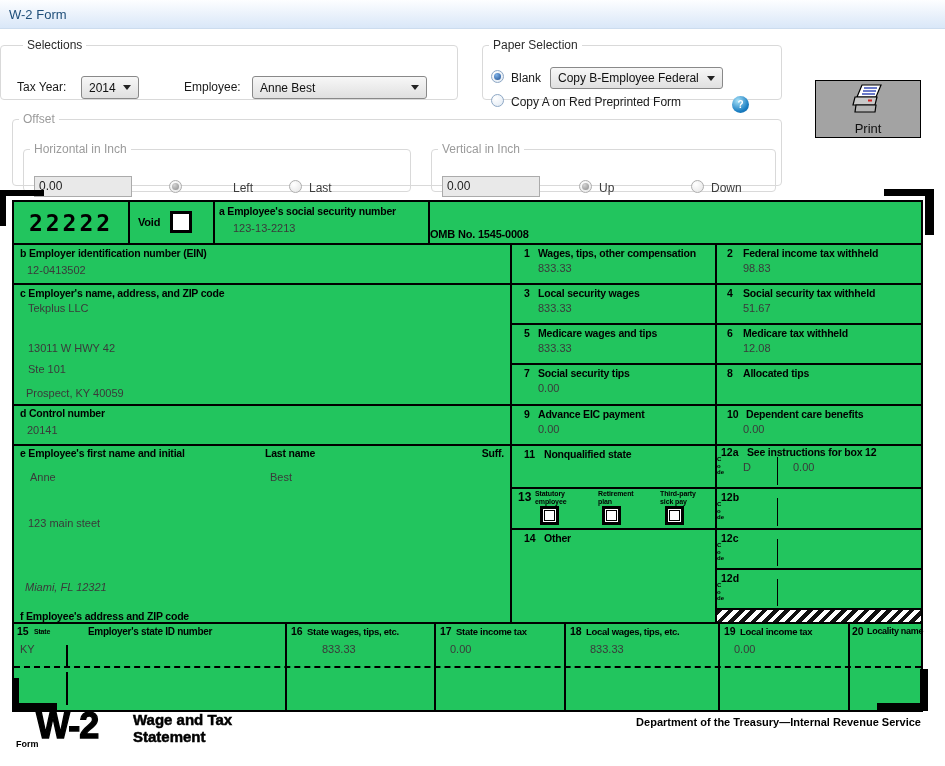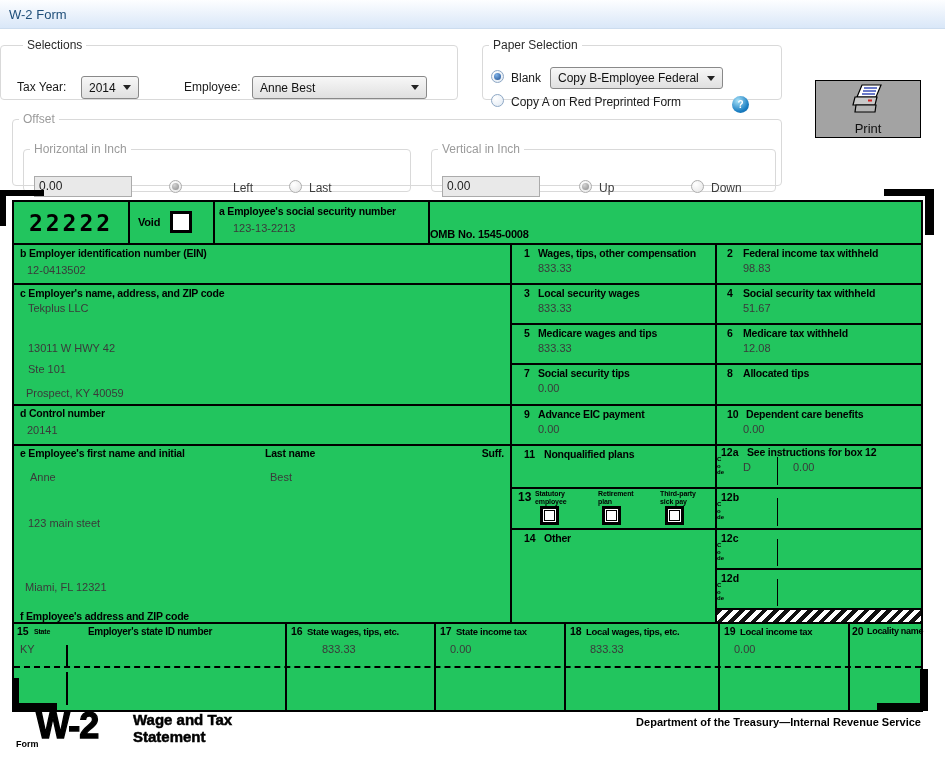--- a/index.html
+++ b/index.html
@@ -157,21 +157,21 @@
     <span class="fval" style="left:14px;top:161px;">Ste 101</span>
     <span class="fval" style="left:12px;top:185px;">Prospect, KY 40059</span>
     <span class="flab" style="left:6px;top:205px;">d  Control number</span>
     <span class="fval" style="left:13px;top:222px;">20141</span>
     <span class="flab" style="left:6px;top:245px;">e  Employee's first name and initial</span>
     <span class="flab" style="left:251px;top:245px;">Last name</span>
     <span class="flab" style="left:452px;top:245px;width:38px;text-align:right;">Suff.</span>
     <span class="fval" style="left:16px;top:269px;">Anne</span>
     <span class="fval" style="left:256px;top:269px;">Best</span>
     <span class="fval" style="left:14px;top:315px;">123 main steet</span>
-    <span class="fval" style="left:11px;top:379px;">Miami, FL 12321</span>
+    <span class="fval" style="left:11px;top:379px;font-style:italic;">Miami, FL 12321</span>
     <span class="flab" style="left:6px;top:408px;">f  Employee's address and ZIP code</span>
 
     <span class="bnum" style="left:510px;top:45px;">1</span>
     <span class="flab" style="left:524px;top:45px;">Wages, tips, other compensation</span>
     <span class="fval" style="left:524px;top:60px;">833.33</span>
     <span class="bnum" style="left:713px;top:45px;">2</span>
     <span class="flab" style="left:729px;top:45px;">Federal income tax withheld</span>
     <span class="fval" style="left:729px;top:60px;">98.83</span>
     <span class="bnum" style="left:510px;top:85px;">3</span>
     <span class="flab" style="left:524px;top:85px;">Local security wages</span>
@@ -191,21 +191,21 @@
     <span class="bnum" style="left:713px;top:165px;">8</span>
     <span class="flab" style="left:729px;top:165px;">Allocated tips</span>
     <span class="bnum" style="left:510px;top:206px;">9</span>
     <span class="flab" style="left:524px;top:206px;">Advance EIC payment</span>
     <span class="fval" style="left:524px;top:221px;">0.00</span>
     <span class="bnum" style="left:713px;top:206px;">10</span>
     <span class="flab" style="left:732px;top:206px;">Dependent care benefits</span>
     <span class="fval" style="left:729px;top:221px;">0.00</span>
 
     <span class="bnum" style="left:510px;top:246px;">11</span>
-    <span class="flab" style="left:530px;top:246px;">Nonqualified plans</span>
+    <span class="flab" style="left:530px;top:246px;">Nonqualified state</span>
     <span class="bnum" style="left:707px;top:244px;">12a</span>
     <span class="flab" style="left:733px;top:244px;">See instructions for box 12</span>
     <span class="codevert" style="left:703px;top:254px;">Code</span>
     <span class="fval" style="left:729px;top:259px;">D</span>
     <span class="fval" style="left:779px;top:259px;">0.00</span>
 
     <span class="bnum" style="left:504px;top:288px;font-size:12px;">13</span>
     <span class="ck13lab" style="left:521px;top:288px;">Statutory employee</span>
     <div class="ckb" style="left:526px;top:304px;"></div>
     <span class="ck13lab" style="left:584px;top:288px;width:44px;">Retirement plan</span>

